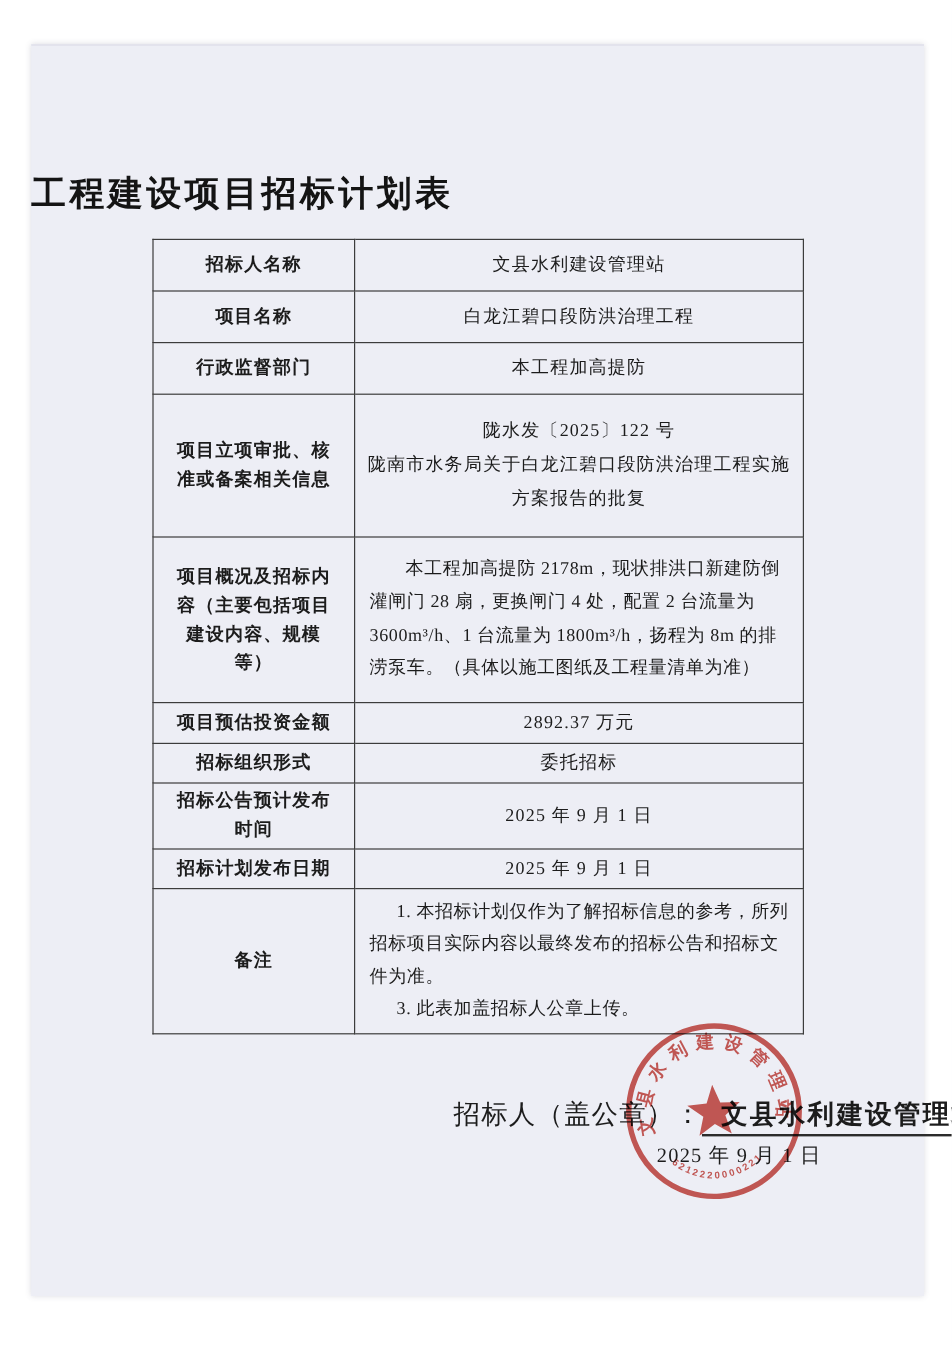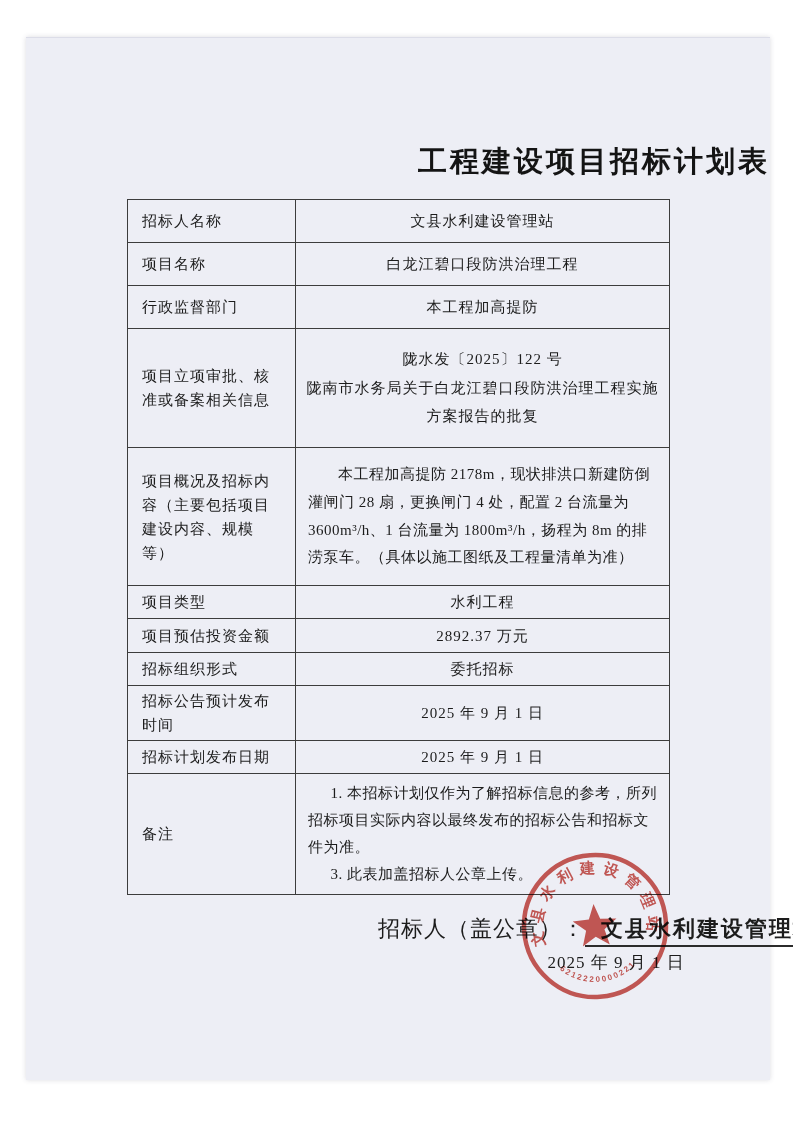--- a/index.html
+++ b/index.html
@@ -18,21 +18,21 @@
     width: 744px; height: 1043px;
     background: #edeef5;
     box-shadow: 0 0 5px rgba(60,60,90,0.18);
     border-top: 1px solid #dcdde8;
   }
   .doc-title {
     position: absolute;
     top: 104px; left: 0;
     width: 100%;
     margin: 0;
-    text-align: right;
+    text-align: left;
     font-family: "Liberation Sans", "DejaVu Sans", sans-serif;
     font-weight: 700;
     font-size: 29px;
     letter-spacing: 3px;
     color: #141414;
   }
   table.bid-table {
     position: absolute;
     left: 101px; top: 161px;
     width: 542px;
@@ -41,23 +41,24 @@
   }
   .bid-table td {
     border: 1px solid #3c3c3c;
     font-size: 15px;
     padding: 3px 10px;
     vertical-align: middle;
     line-height: 1.6;
   }
   td.lbl {
     width: 168px;
-    text-align: left;
+    text-align: center;
     letter-spacing: 1px;
     padding: 3px 14px;
+    font-weight: bold;
   }
   td.val { width: 374px; text-align: center; letter-spacing: 1px; }
   tr.h43  { height: 43px; }
   tr.h119 { height: 119px; }
   tr.h138 { height: 138px; }
   tr.h33  { height: 33px; }
   tr.h34  { height: 34px; }
   tr.h110 { height: 110px; }
   td.val .approval-line { text-align: center; line-height: 1.9; }
   td.val-left {
@@ -133,24 +134,20 @@
           <div class="approval-line">陇水发〔2025〕122 号</div>
           <div class="approval-line">陇南市水务局关于白龙江碧口段防洪治理工程实施方案报告的批复</div>
         </td>
       </tr>
       <tr class="h138">
         <td class="lbl">项目概况及招标内容（主要包括项目建设内容、规模等）</td>
         <td class="val-left">
           <p class="overview-text">本工程加高提防 2178m，现状排洪口新建防倒灌闸门 28 扇，更换闸门 4 处，配置 2 台流量为 3600m³/h、1 台流量为 1800m³/h，扬程为 8m 的排涝泵车。（具体以施工图纸及工程量清单为准）</p>
         </td>
       </tr>
-      <tr class="h33">
-        <td class="lbl">项目类型</td>
-        <td class="val">水利工程</td>
-      </tr>
       <tr class="h34">
         <td class="lbl">项目预估投资金额</td>
         <td class="val">2892.37 万元</td>
       </tr>
       <tr class="h33">
         <td class="lbl">招标组织形式</td>
         <td class="val">委托招标</td>
       </tr>
       <tr class="h34">
         <td class="lbl">招标公告预计发布时间</td>

